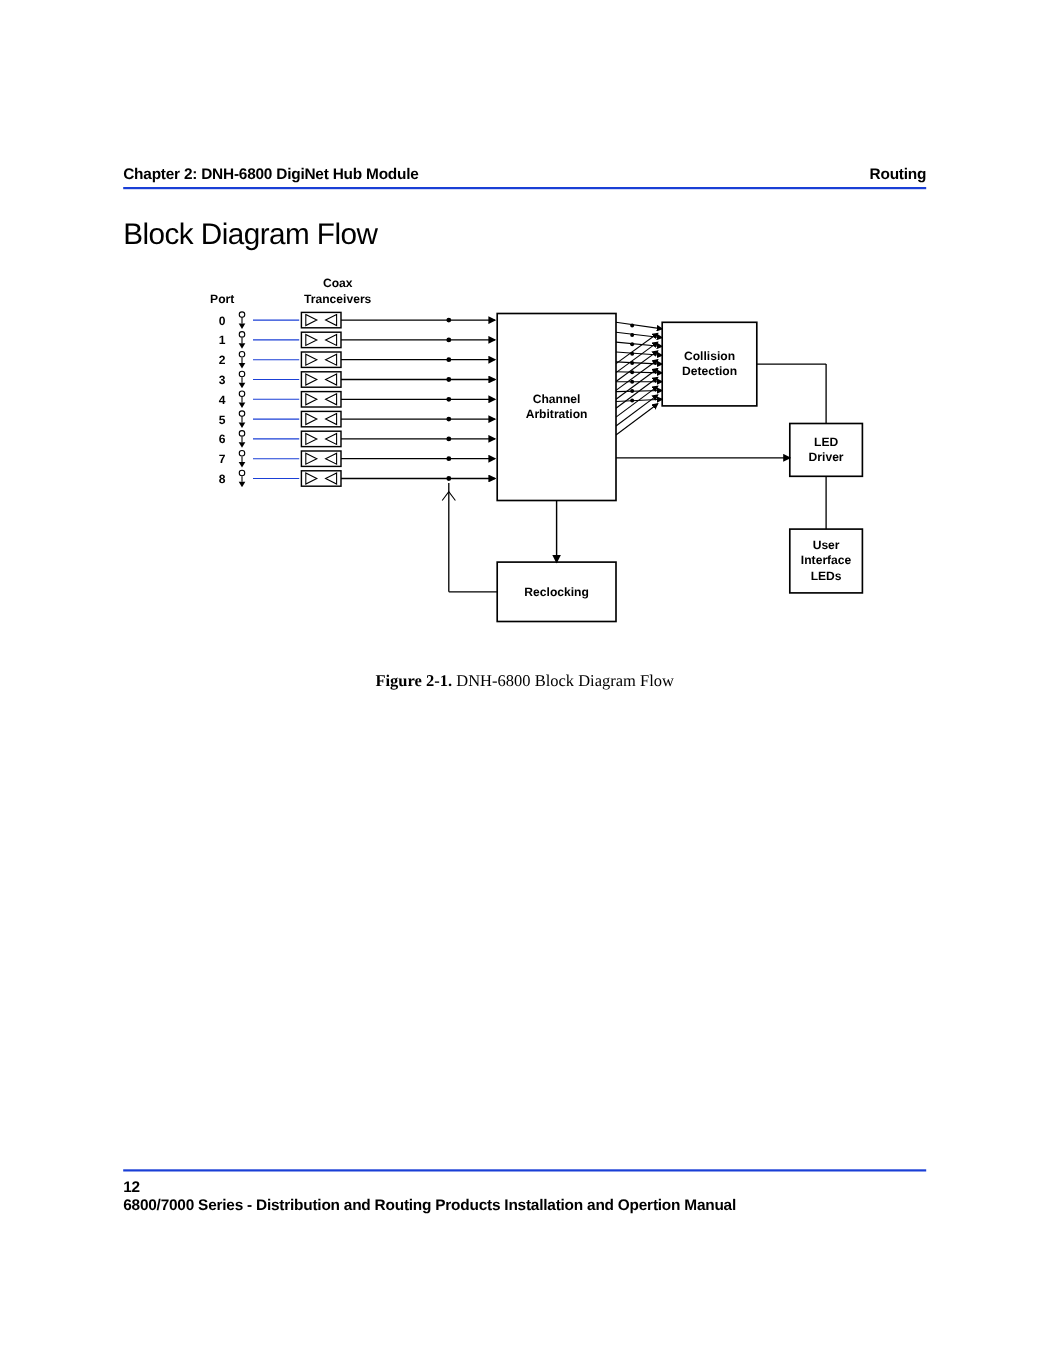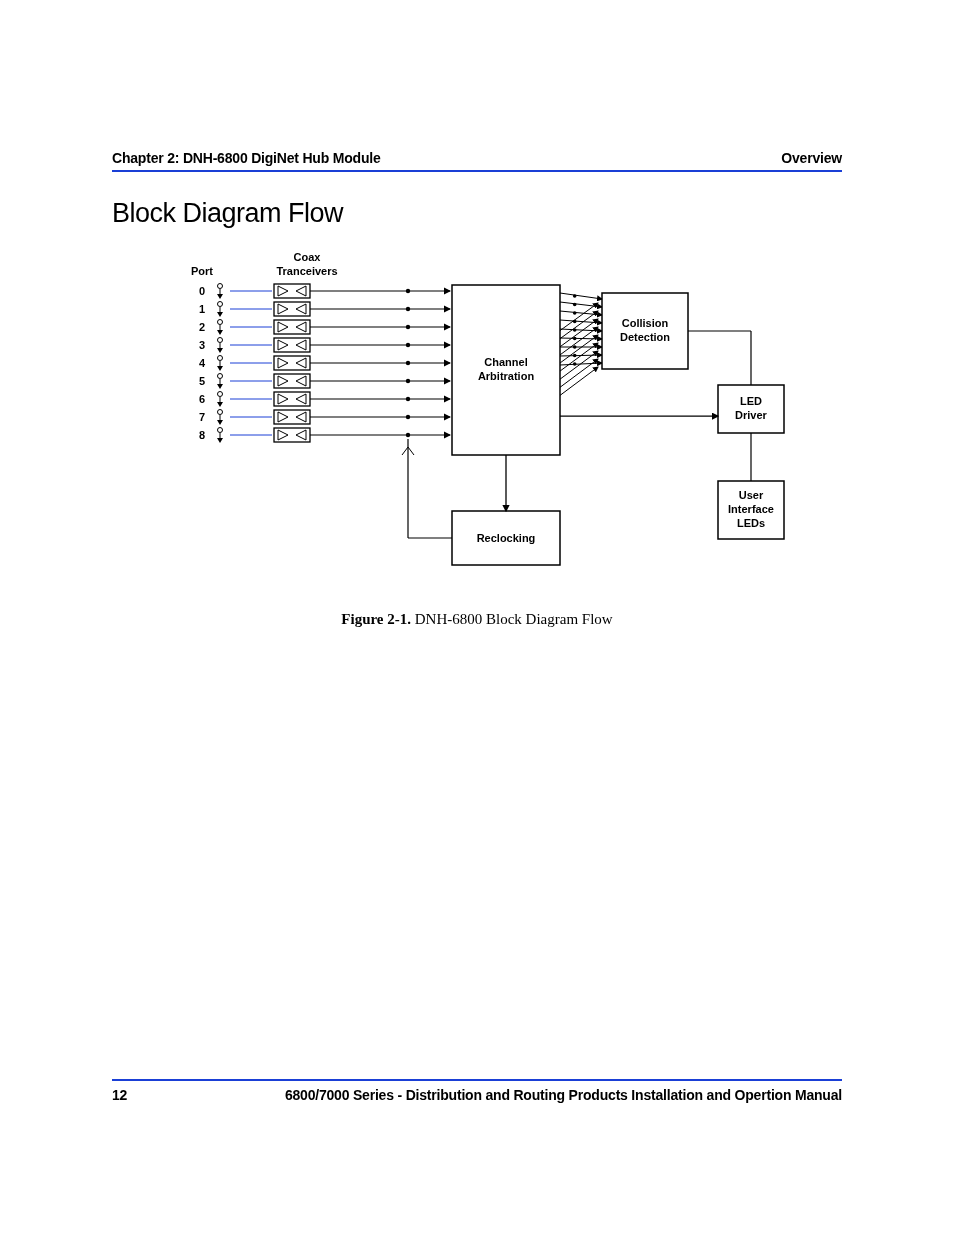--- a/index.html
+++ b/index.html
@@ -53,36 +53,37 @@
     position: absolute;
     left: 112px; right: 112px; bottom: 132px;
     border-top: 2px solid #1a3fd6;
     padding-top: 6px;
     display: flex;
     justify-content: space-between;
     font-family: "Arial Narrow", Arial, Helvetica, sans-serif;
     font-weight: 700;
     font-size: 14px;
     letter-spacing: -0.2px;
+    flex-direction: column;
   }
   svg text {
     font-family: Arial, Helvetica, sans-serif;
     font-weight: 700;
     fill: #000;
   }
   svg .lbl { font-size: 11px; }
   svg .blocklbl { font-size: 11px; }
 </style>
 </head>
 <body>
 
 <div class="page">
   <div class="running-head">
     <span>Chapter 2: DNH-6800 DigiNet Hub Module</span>
-    <span>Overview</span>
+    <span>Routing</span>
   </div>
 
   <div class="section-title">Block Diagram Flow</div>
 
   <div class="figure-wrap">
     <div class="diagram">
       <svg id="diagram-svg" width="630" height="340" viewBox="0 0 630 340">
           <defs>
             <marker id="ah" markerWidth="6" markerHeight="6" refX="5" refY="3" orient="auto">
               <path d="M0,0 L6,3 L0,6 Z" fill="#000"></path>

